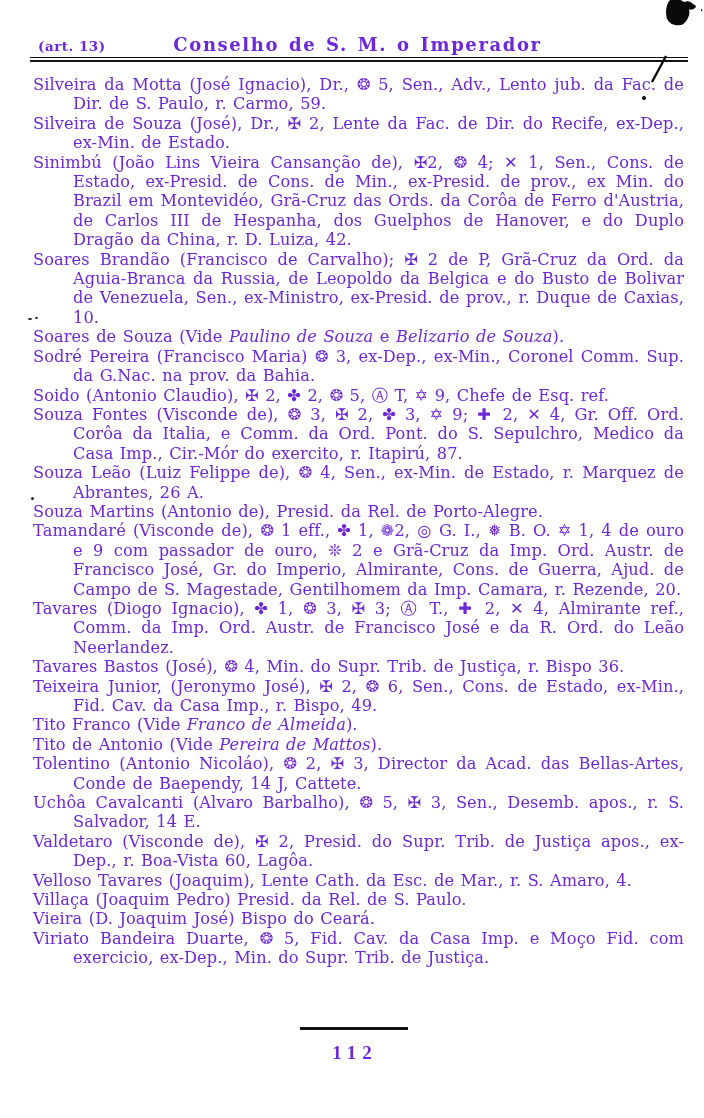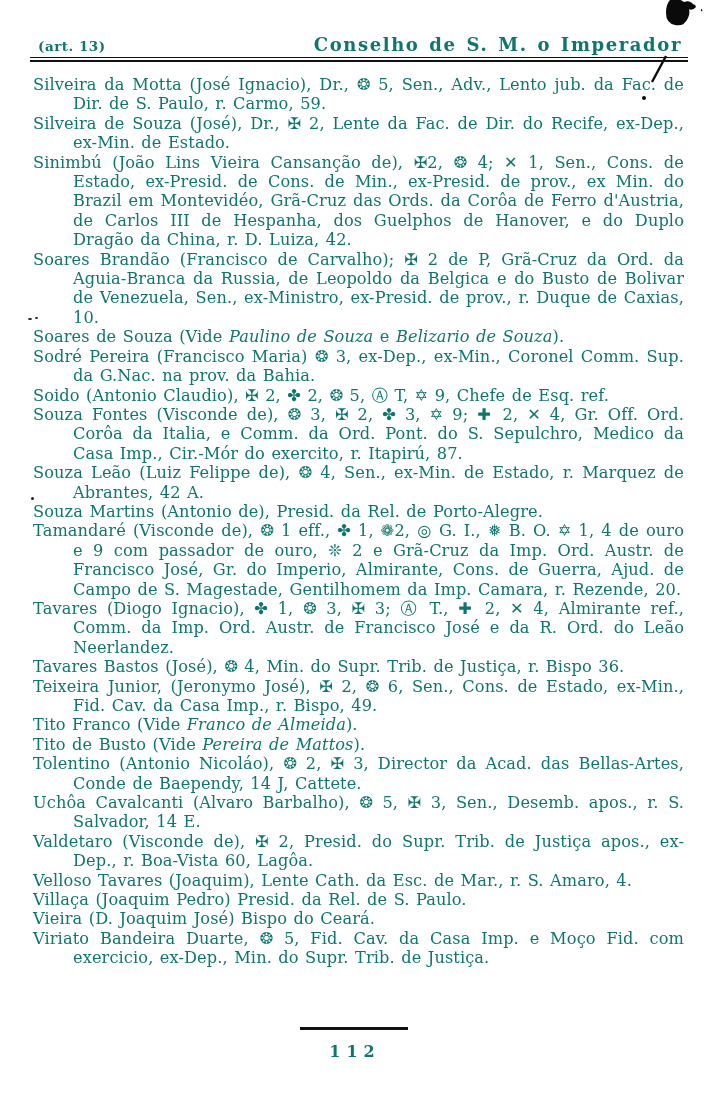--- a/index.html
+++ b/index.html
@@ -1,32 +1,32 @@
 <!DOCTYPE html>
 <html><head>
 <meta charset="utf-8">
 <style>
   html,body{margin:0;padding:0;background:#ffffff;}
   .page{
     position:relative;
     width:704px;height:1118px;
     background:#ffffff;
-    color:#0f766e;
+    color:#6d28d9;
     font-family:"DejaVu Serif","DejaVu Sans",serif;
     overflow:hidden;
     border-radius:18px;
   }
   
   .header{position:absolute;top:34px;left:33px;right:22px;height:24px;}
   .art-ref{
     position:absolute;left:5px;top:4px;
     font-size:13.5px;font-weight:bold;letter-spacing:0.5px;
   }
   .page-title{
-    margin:0;text-align:right;
+    margin:0;text-align:center;
     font-size:18px;font-weight:bold;
     letter-spacing:1.6px;
     word-spacing:2px;
   }
   .header-rule{
     position:absolute;top:57px;left:30px;right:16px;height:2px;
     border-top:1px solid #111;border-bottom:2px solid #111;
   }
   
   .entries{
@@ -42,22 +42,22 @@
   }
   .entry i{font-family:"DejaVu Serif","DejaVu Sans",serif;}
   
   .footer-rule{
     position:absolute;top:1027px;left:300px;width:108px;
     border-top:3px solid #111;
   }
   .page-number{
     position:absolute;top:1042px;left:0;width:100%;
     text-align:center;
-    font-size:16px;font-weight:bold;
-    letter-spacing:6px;text-indent:6px;
+    font-size:19px;font-weight:bold;
+    letter-spacing:6px;text-indent:6px;font-family:Liberation Serif, serif;
   }
   
   .ink-smudge{position:absolute;top:0;right:0;}
   .speck{position:absolute;background:#222;border-radius:50%;}
   .speck.s1{left:28px;top:318px;width:4px;height:2px;}
   .speck.s2{left:35px;top:317px;width:3px;height:2px;}
   .speck.s3{left:31px;top:497px;width:3px;height:3px;}
 </style>
 </head>
 <body>
@@ -81,28 +81,28 @@
 
   <div class="entries">
       <p class="entry"><span>Silveira da Motta (José Ignacio), Dr., ❂ 5, Sen., Adv., Lento jub. da Fac. de Dir. de S. Paulo, r. Carmo, 59.</span></p>
       <p class="entry"><span>Silveira de Souza (José), Dr., ✠ 2, Lente da Fac. de Dir. do Recife, ex-Dep., ex-Min. de Estado.</span></p>
       <p class="entry"><span>Sinimbú (João Lins Vieira Cansanção de), ✠2, ❂ 4; ✕ 1, Sen., Cons. de Estado, ex-Presid. de Cons. de Min., ex-Presid. de prov., ex Min. do Brazil em Montevidéo, Grã-Cruz das Ords. da Corôa de Ferro d'Austria, de Carlos III de Hespanha, dos Guelphos de Hanover, e do Duplo Dragão da China, r. D. Luiza, 42.</span></p>
       <p class="entry"><span>Soares Brandão (Francisco de Carvalho); ✠ 2 de P, Grã-Cruz da Ord. da Aguia-Branca da Russia, de Leopoldo da Belgica e do Busto de Bolivar de Venezuela, Sen., ex-Ministro, ex-Presid. de prov., r. Duque de Caxias, 10.</span></p>
       <p class="entry"><span>Soares de Souza (Vide </span><i>Paulino de Souza</i><span> e </span><i>Belizario de Souza</i><span>).</span></p>
       <p class="entry"><span>Sodré Pereira (Francisco Maria) ❂ 3, ex-Dep., ex-Min., Coronel Comm. Sup. da G.Nac. na prov. da Bahia.</span></p>
       <p class="entry"><span>Soido (Antonio Claudio), ✠ 2, ✤ 2, ❂ 5, Ⓐ T, ✡ 9, Chefe de Esq. ref.</span></p>
       <p class="entry"><span>Souza Fontes (Visconde de), ❂ 3, ✠ 2, ✤ 3, ✡ 9; ✚ 2, ✕ 4, Gr. Off. Ord. Corôa da Italia, e Comm. da Ord. Pont. do S. Sepulchro, Medico da Casa Imp., Cir.-Mór do exercito, r. Itapirú, 87.</span></p>
-      <p class="entry"><span>Souza Leão (Luiz Felippe de), ❂ 4, Sen., ex-Min. de Estado, r. Marquez de Abrantes, 42 A.</span></p>
+      <p class="entry"><span>Souza Leão (Luiz Felippe de), ❂ 4, Sen., ex-Min. de Estado, r. Marquez de Abrantes, 26 A.</span></p>
       <p class="entry"><span>Souza Martins (Antonio de), Presid. da Rel. de Porto-Alegre.</span></p>
       <p class="entry"><span>Tamandaré (Visconde de), ❂ 1 eff., ✤ 1, ❁2, ◎ G. I., ❅ B. O. ✡ 1, 4 de ouro e 9 com passador de ouro, ❊ 2 e Grã-Cruz da Imp. Ord. Austr. de Francisco José, Gr. do Imperio, Almirante, Cons. de Guerra, Ajud. de Campo de S. Magestade, Gentilhomem da Imp. Camara, r. Rezende, 20.</span></p>
       <p class="entry"><span>Tavares (Diogo Ignacio), ✤ 1, ❂ 3, ✠ 3; Ⓐ T., ✚ 2, ✕ 4, Almirante ref., Comm. da Imp. Ord. Austr. de Francisco José e da R. Ord. do Leão Neerlandez.</span></p>
       <p class="entry"><span>Tavares Bastos (José), ❂ 4, Min. do Supr. Trib. de Justiça, r. Bispo 36.</span></p>
       <p class="entry"><span>Teixeira Junior, (Jeronymo José), ✠ 2, ❂ 6, Sen., Cons. de Estado, ex-Min., Fid. Cav. da Casa Imp., r. Bispo, 49.</span></p>
       <p class="entry"><span>Tito Franco (Vide </span><i>Franco de Almeida</i><span>).</span></p>
-      <p class="entry"><span>Tito de Busto (Vide </span><i>Pereira de Mattos</i><span>).</span></p>
+      <p class="entry"><span>Tito de Antonio (Vide </span><i>Pereira de Mattos</i><span>).</span></p>
       <p class="entry"><span>Tolentino (Antonio Nicoláo), ❂ 2, ✠ 3, Director da Acad. das Bellas-Artes, Conde de Baependy, 14 J, Cattete.</span></p>
       <p class="entry"><span>Uchôa Cavalcanti (Alvaro Barbalho), ❂ 5, ✠ 3, Sen., Desemb. apos., r. S. Salvador, 14 E.</span></p>
       <p class="entry"><span>Valdetaro (Visconde de), ✠ 2, Presid. do Supr. Trib. de Justiça apos., ex-Dep., r. Boa-Vista 60, Lagôa.</span></p>
       <p class="entry"><span>Velloso Tavares (Joaquim), Lente Cath. da Esc. de Mar., r. S. Amaro, 4.</span></p>
       <p class="entry"><span>Villaça (Joaquim Pedro) Presid. da Rel. de S. Paulo.</span></p>
       <p class="entry"><span>Vieira (D. Joaquim José) Bispo do Ceará.</span></p>
       <p class="entry"><span>Viriato Bandeira Duarte, ❂ 5, Fid. Cav. da Casa Imp. e Moço Fid. com exercicio, ex-Dep., Min. do Supr. Trib. de Justiça.</span></p>
     </div>
 
   <div class="speck s1"></div>

